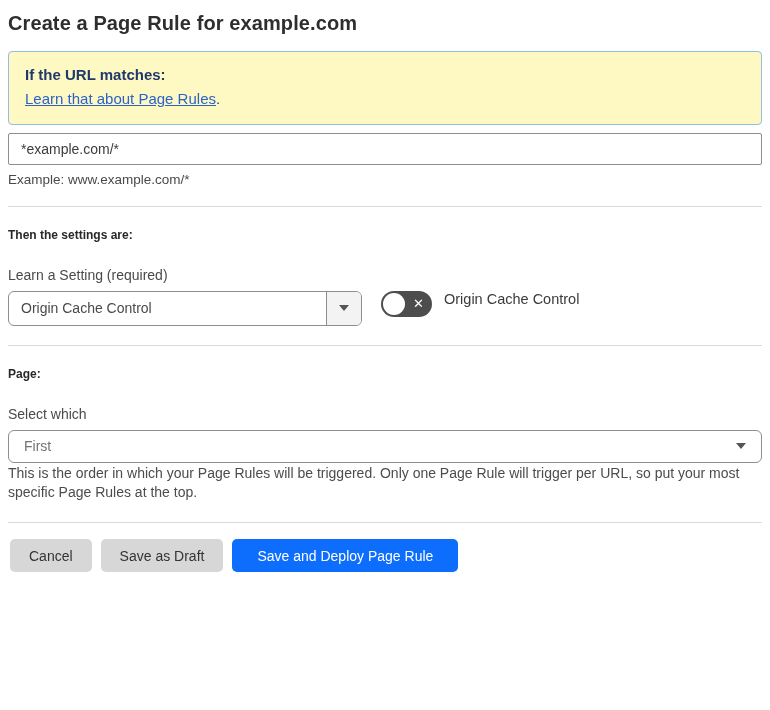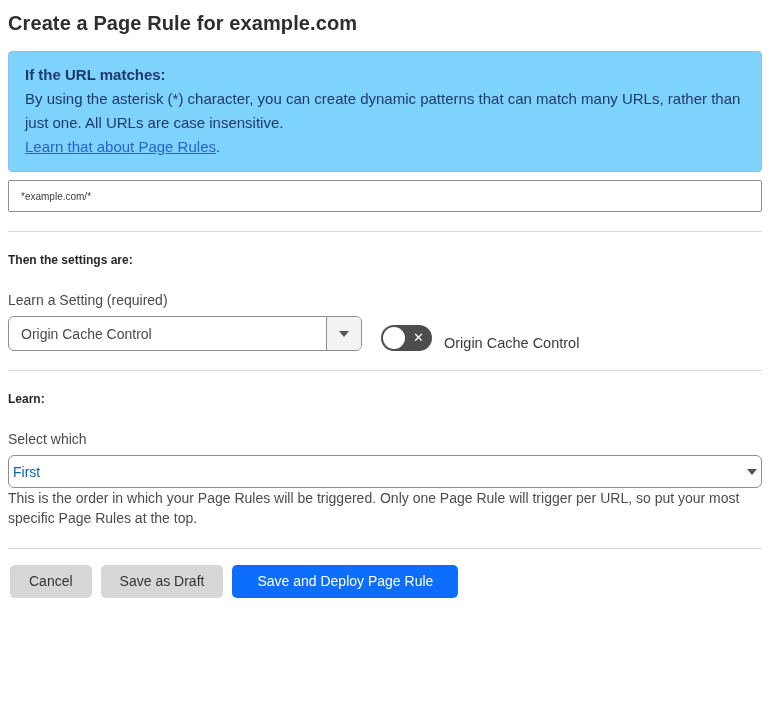--- a/index.html
+++ b/index.html
@@ -11,50 +11,50 @@
   }
   .page { width: 770px; height: 574px; padding: 8px; }
 
   .page-title {
     font-size: 20px; font-weight: bold; color: #2e2e2e;
     margin-top: 4px; letter-spacing: 0.1px;
   }
 
   .info-box {
     margin-top: 16px;
-    background: #7dd3fc;
+    background: #fef9c3;
     border: 1px solid #93bde6;
     border-radius: 4px;
     padding: 11px 16px 13px 16px;
     color: #20396b;
     font-size: 15px;
     line-height: 1.55;
   }
   .info-heading { font-weight: bold; }
   .info-body { margin-top: 1px; max-width: 720px; }
   .info-link-line { margin-top: 1px; }
   .info-link { color: #2c62c9; text-decoration: underline; cursor: pointer; }
 
   .field-label { margin-top: 25px; font-size: 14px; color: #4a4a4a; }
 
   .text-input {
     display: block; width: 754px; height: 32px;
     margin-top: 8px; padding: 0 12px;
     border: 1px solid #8e8e8e; border-radius: 2px;
     font-family: "Liberation Sans", sans-serif;
-    font-size: 10px; color: #3c3c3c; background: #fff;
+    font-size: 14px; color: #3c3c3c; background: #fff;
     outline: none;
   }
   .helper-text { margin-top: 7px; font-size: 13.5px; color: #4a4a4a; }
 
   .divider { border: none; border-top: 1px solid #dadada; margin-top: 19px; }
 
   .section-heading { margin-top: 21px; font-size: 12px; font-weight: bold; color: #282828; }
 
-  .setting-row { display: flex; align-items: flex-end; margin-top: 8px; }
+  .setting-row { display: flex; align-items: flex-start; margin-top: 8px; }
   .select-split {
     display: flex; align-items: stretch;
     width: 354px; height: 35px;
     border: 1px solid #8e8e8e; border-radius: 6px;
     background: #fff; overflow: hidden; cursor: pointer;
   }
   .select-split .select-value {
     flex: 1; display: flex; align-items: center;
     padding-left: 12px; font-size: 14px; color: #4a4a4a;
   }
@@ -95,22 +95,22 @@
   }
   .btn-gray { background: #d7d7d7; color: #333; }
   .btn-blue { background: #0d6efd; color: #ffffff; }
 
   .add-setting-btn { margin-top: 37px; margin-left: 2px; padding: 0 17px; height: 31px; }
 
   .select-full {
     display: flex; align-items: center; justify-content: space-between;
     width: 754px; height: 33px; margin-top: 8px;
     border: 1px solid #8e8e8e; border-radius: 6px;
-    background: #fff; padding: 0 4px; cursor: pointer;
-    font-size: 14px; color: #0369a1;
+    background: #fff; padding: 0 15px; cursor: pointer;
+    font-size: 14px; color: #737373;
   }
 
   .order-help {
     margin-top: 1px; font-size: 14px; color: #4c4c4c;
     line-height: 1.42; max-width: 754px;
   }
 
   .actions { display: flex; align-items: center; margin-top: 16px; margin-left: 2px; }
   .actions .btn + .btn { margin-left: 9px; }
   .cancel-btn { padding: 0 19px; }
@@ -119,27 +119,27 @@
 </style>
 </head>
 <body>
 
 <div class="page">
 
   <h1 class="page-title">Create a Page Rule for example.com</h1>
 
   <div class="info-box">
     <div class="info-heading">If the URL matches:</div>
-    <div class="info-body">By using the asterisk (*) character, you can create dynamic patterns that can match many URLs, rather than just one. All URLs are case insensitive.</div>
     <div class="info-link-line">
       <a class="info-link">Learn that about Page Rules</a><span>.</span>
     </div>
   </div>
 
   <input class="text-input" type="text" value="*example.com/*" style="">
+  <div class="helper-text">Example: www.example.com/*</div>
 
   <hr class="divider">
 
   <div class="section-heading">Then the settings are:</div>
 
   <div class="field-label">Learn a Setting (required)</div>
 
   <div class="setting-row">
     <div class="select-split">
       <div class="select-value">Origin Cache Control</div>
@@ -151,21 +151,21 @@
     <div class="toggle">
       <span class="toggle-knob"></span>
       <span class="toggle-x">✕</span>
     </div>
     <div class="toggle-label">Origin Cache Control</div>
   </div>
 
 
   <hr class="divider">
 
-  <div class="section-heading">Learn:</div>
+  <div class="section-heading">Page:</div>
 
   <div class="field-label">Select which</div>
 
   <div class="select-full">
     <span>First</span>
     <span class="tri-down"></span>
   </div>
 
   <div class="order-help">This is the order in which your Page Rules will be triggered. Only one Page Rule will trigger per URL, so put your most specific Page Rules at the top.</div>
 

